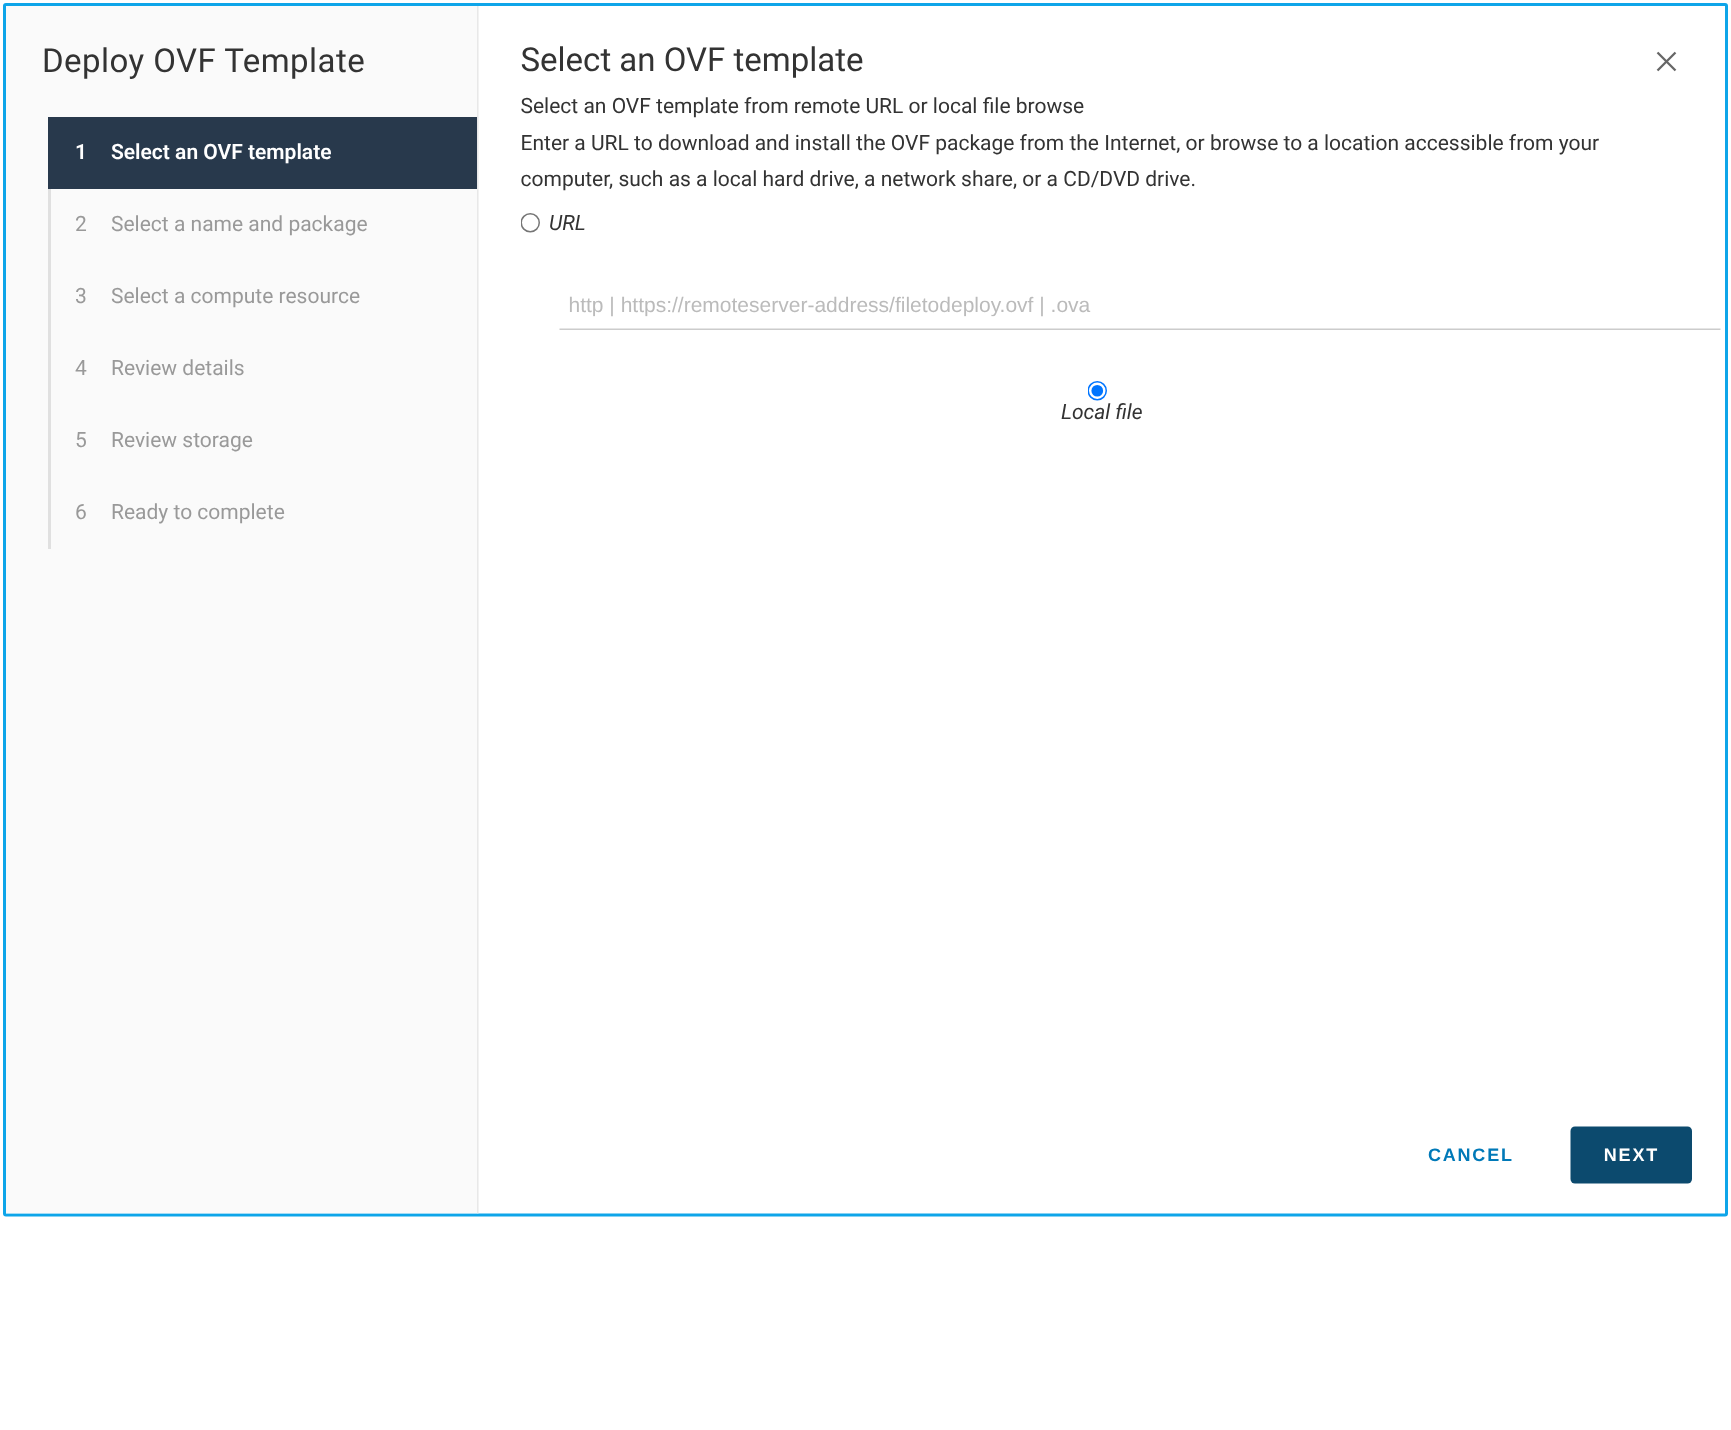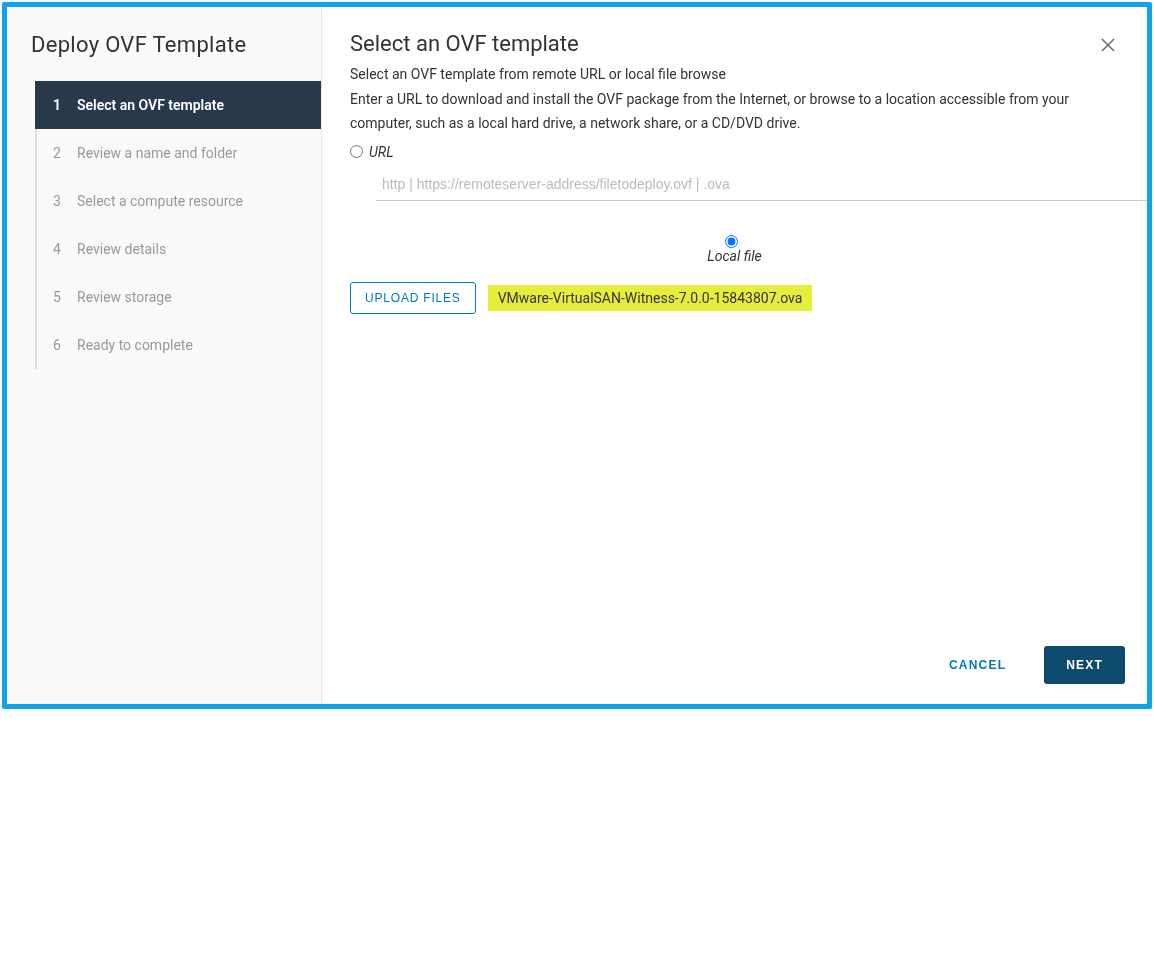--- a/index.html
+++ b/index.html
@@ -9,22 +9,22 @@
     }
     body {
       font-family: -apple-system, BlinkMacSystemFont, "Segoe UI", Roboto, "Helvetica Neue", Arial, sans-serif;
       background: #fff;
       width: 1154px;
       height: 953px;
       overflow: hidden;
     }
     .dialog {
       width: 1150px;
-      height: 707px;
-      border: 5px solid #0ea5e9;
+      height: 809px;
+      border: 2px solid #0ea5e9;
       border-radius: 2px;
       margin: 2px;
       display: flex;
       flex-direction: column;
       background: #fff;
       justify-content: flex-end;
     }
     .dialog-body {
       display: flex;
       flex: 1;
@@ -131,21 +131,21 @@
     }
     .radio-label {
       font-size: 14px;
       color: #333;
       cursor: pointer;
       font-style: italic;
     }
     .url-input {
       width: 774px;
       margin-left: 26px;
-      margin-top: 0;
+      margin-top: 22px;
       margin-bottom: 26px;
       border: none;
       border-bottom: 1px solid #ccc;
       padding: 8px 6px;
       font-size: 14px;
       color: #888;
       background: transparent;
     }
     .url-input::placeholder {
       color: #bbb;
@@ -218,21 +218,21 @@
   <div class="dialog-body">
     <aside class="sidebar">
       <h1 class="wizard-title">Deploy OVF Template</h1>
       <ul class="steps">
         <li class="step active">
           <span class="step-number">1</span>
           <span>Select an OVF template</span>
         </li>
         <li class="step">
           <span class="step-number">2</span>
-          <span>Review a name and folder</span>
+          <span>Select a name and package</span>
         </li>
         <li class="step">
           <span class="step-number">3</span>
           <span>Select a compute resource</span>
         </li>
         <li class="step">
           <span class="step-number">4</span>
           <span>Review details</span>
         </li>
         <li class="step">
@@ -270,24 +270,20 @@
             <input type="radio" name="source" id="src-url" style="">
             <label for="src-url" class="radio-label">URL</label>
           </div>
           <input type="text" class="url-input" disabled="" placeholder="http | https://remoteserver-address/filetodeploy.ovf | .ova" style="">
 
           <div class="radio-row local-file-section">
             <input type="radio" name="source" id="src-local" checked="" style="">
             <label for="src-local" class="radio-label">Local file</label>
           </div>
 
-          <div class="upload-row">
-            <button class="upload-btn">UPLOAD FILES</button>
-            <span class="uploaded-file">VMware-VirtualSAN-Witness-7.0.0-15843807.ova</span>
-          </div>
         </div>
       </div>
 
       <div class="footer">
         <button class="btn-cancel">CANCEL</button>
         <button class="btn-next">NEXT</button>
       </div>
     </main>
   </div>
 </div>

